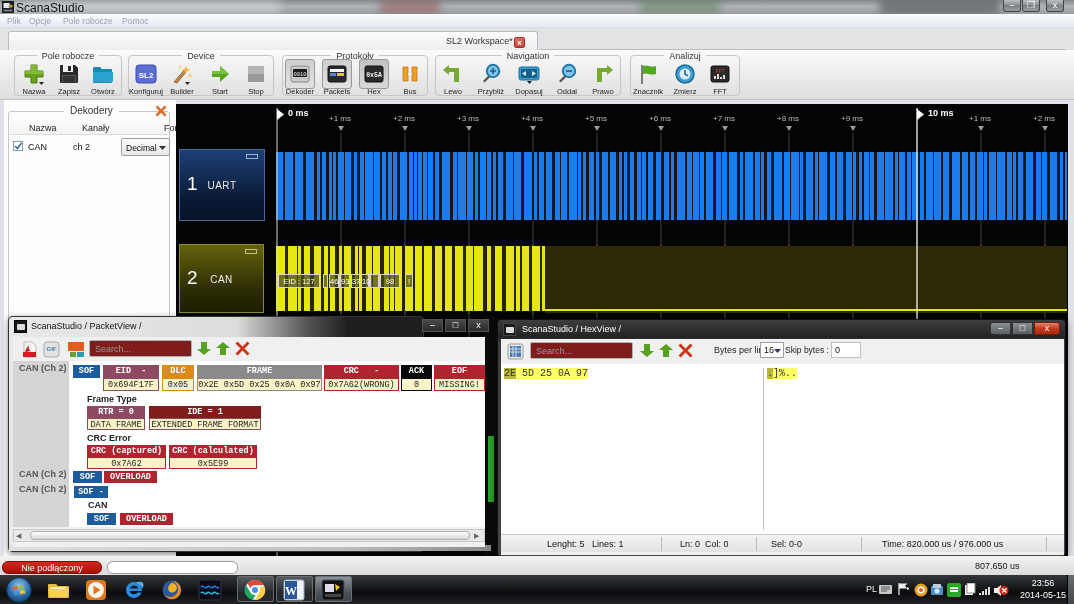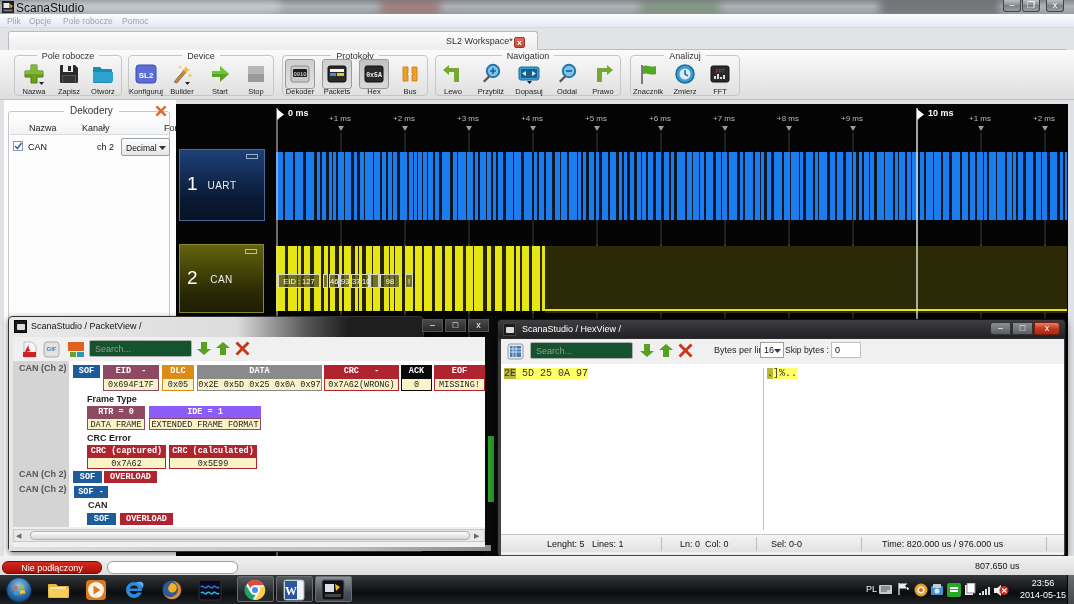--- a/index.html
+++ b/index.html
@@ -60,21 +60,21 @@
 .rlb2 { position:absolute; color:#fff; font-size:9px; font-weight:bold; }
 
 .ann { position:absolute; top:170px; height:14px; background:rgba(70,70,40,.72);
   border:1px solid #d8d8c8; color:#fff; font-size:7.5px; text-align:center; line-height:13px; }
 
 
 .win { position:absolute; border-radius:4px; }
 .wtitle { position:absolute; left:0; top:0; right:0; height:20px; font-size:9px; color:#111; }
 .wbtn { position:absolute; top:2px; width:21px; height:13px; text-align:center; line-height:11px;
   font-size:9px; color:#fff; border:1px solid #555; background:linear-gradient(#4a4a4a,#2a2a2a); }
-.searchbox { position:absolute; height:17px; background:#14532d; border:1px solid #b0b0b0; border-radius:2px;
+.searchbox { position:absolute; height:17px; background:#7f1d1d; border:1px solid #b0b0b0; border-radius:2px;
   color:#999; font-size:9px; padding:3px 0 0 5px; }
 
 
 .pk { position:absolute; font-family:"Liberation Mono",monospace; font-size:8.5px; font-weight:bold;
   color:#fff; text-align:center; white-space:nowrap; overflow:hidden; }
 .pv { position:absolute; font-family:"Liberation Mono",monospace; font-size:8.5px;
   color:#222; text-align:center; background:#faf3c8; white-space:nowrap; overflow:hidden; }
 .plabel { position:absolute; font-size:9px; font-weight:bold; color:#555; }
 .ptext { position:absolute; font-size:9px; font-weight:bold; color:#222; }
 
@@ -352,21 +352,21 @@
   <div style="position:absolute;left:25px;top:23px;font-size:9px;color:#222;">Nazwa</div>
   <div style="position:absolute;left:78px;top:23px;font-size:9px;color:#222;">Kanały</div>
   <div style="position:absolute;left:127px;top:23px;font-size:9px;color:#222;padding-left:33px;">Format</div>
 
   <div style="position:absolute;left:9px;top:41px;width:10px;height:10px;background:#fff;border:1px solid #8a9aaa;">
     <svg width="10" height="10" style="position:absolute;left:-1px;top:-1px;">
         <path d="M2 5l2.5 2.5L8.5 2" stroke="#3a6a9a" stroke-width="1.6" fill="none"></path>
       </svg>
   </div>
   <div style="position:absolute;left:24px;top:42px;font-size:9px;color:#111;">CAN</div>
-  <div style="position:absolute;left:69px;top:42px;font-size:9px;color:#111;margin-left:24px;">ch 2</div>
+  <div style="position:absolute;left:69px;top:42px;font-size:9px;color:#111;">ch 2</div>
   <div style="position:absolute;left:117px;top:38px;width:49px;height:18px;border:1px solid #9aa0a6;border-radius:2px;background:linear-gradient(#fdfdfd,#e4e6e8);">
     <span style="position:absolute;left:4px;top:4px;font-size:8.5px;color:#111;">Decimal</span>
     <svg width="7" height="4" style="position:absolute;right:3px;top:7px;">
         <path d="M0 0h7l-3.5 4z" fill="#333"></path>
       </svg>
   </div>
 </div>
 <div class="abs" id="wave">
   <svg width="892" height="452" style="position:absolute;left:0;top:0;">
 
@@ -649,36 +649,36 @@
 
     <div style="position:absolute;left:0;top:24px;width:472px;height:166px;background:#fff;">
       <div style="position:absolute;left:0;top:0;width:56px;height:166px;background:#d4d4d4;"></div>
       <div class="plabel" style="left:6px;top:2px;">CAN (Ch 2)</div>
       <div class="plabel" style="left:6px;top:108px;">CAN (Ch 2)</div>
       <div class="plabel" style="left:6px;top:123px;">CAN (Ch 2)</div>
 
       <div class="pk" style="left:60px;top:4px;width:27px;height:13px;line-height:13px;background:#1d5c9c;">SOF</div>
       <div class="pk" style="left:90px;top:4px;width:56px;height:13px;line-height:13px;background:#8e4a62;">EID&nbsp;&nbsp;-</div>
       <div class="pk" style="left:149px;top:4px;width:32px;height:13px;line-height:13px;background:#db8c16;">DLC</div>
-      <div class="pk" style="left:184px;top:4px;width:125px;height:13px;line-height:13px;background:#8a8a8a;">DATA</div>
+      <div class="pk" style="left:184px;top:4px;width:125px;height:13px;line-height:13px;background:#8a8a8a;">FRAME</div>
       <div class="pk" style="left:311px;top:4px;width:75px;height:13px;line-height:13px;background:#b02430;">CRC&nbsp;&nbsp;&nbsp;-</div>
       <div class="pk" style="left:388px;top:4px;width:31px;height:13px;line-height:13px;background:#0a0a0a;">ACK</div>
       <div class="pk" style="left:421px;top:4px;width:51px;height:13px;line-height:13px;background:#b02430;">EOF</div>
 
       <div class="pv" style="left:90px;top:17px;width:56px;height:13px;line-height:13px;border:1px solid #8e4a62;">0x694F17F</div>
       <div class="pv" style="left:149px;top:17px;width:32px;height:13px;line-height:13px;border:1px solid #db8c16;">0x05</div>
       <div class="pv" style="left:184px;top:17px;width:125px;height:13px;line-height:13px;border:1px solid #8a8a8a;">0x2E 0x5D 0x25 0x0A 0x97</div>
       <div class="pv" style="left:311px;top:17px;width:75px;height:13px;line-height:13px;border:1px solid #b02430;">0x7A62(WRONG)</div>
       <div class="pv" style="left:388px;top:17px;width:31px;height:13px;line-height:13px;border:1px solid #0a0a0a;">0</div>
       <div class="pv" style="left:421px;top:17px;width:51px;height:13px;line-height:13px;border:1px solid #b02430;">MISSING!</div>
 
       <div class="ptext" style="left:74px;top:33px;">Frame Type</div>
       <div class="pk" style="left:74px;top:45px;width:58px;height:12px;line-height:12px;background:#8e4a62;">RTR = 0</div>
       <div class="pv" style="left:74px;top:57px;width:58px;height:12px;line-height:12px;border:1px solid #8e4a62;">DATA FRAME</div>
-      <div class="pk" style="left:136px;top:45px;width:112px;height:12px;line-height:12px;background:#8b5cf6;">IDE = 1</div>
+      <div class="pk" style="left:136px;top:45px;width:112px;height:12px;line-height:12px;background:#7f1d1d;">IDE = 1</div>
       <div class="pv" style="left:136px;top:57px;width:112px;height:12px;line-height:12px;border:1px solid #8e4a62;">EXTENDED FRAME FORMAT</div>
 
       <div class="ptext" style="left:74px;top:72px;">CRC Error</div>
       <div class="pk" style="left:74px;top:84px;width:79px;height:12px;line-height:12px;background:#b02430;">CRC (captured)</div>
       <div class="pv" style="left:74px;top:96px;width:79px;height:12px;line-height:12px;border:1px solid #b02430;">0x7A62</div>
       <div class="pk" style="left:156px;top:84px;width:88px;height:12px;line-height:12px;background:#b02430;">CRC (calculated)</div>
       <div class="pv" style="left:156px;top:96px;width:88px;height:12px;line-height:12px;border:1px solid #b02430;">0x5E99</div>
 
       <div class="pk" style="left:60px;top:110px;width:29px;height:12px;line-height:12px;background:#1d5c9c;">SOF</div>
       <div class="pk" style="left:91px;top:110px;width:53px;height:12px;line-height:12px;background:#b02430;">OVERLOAD</div>

